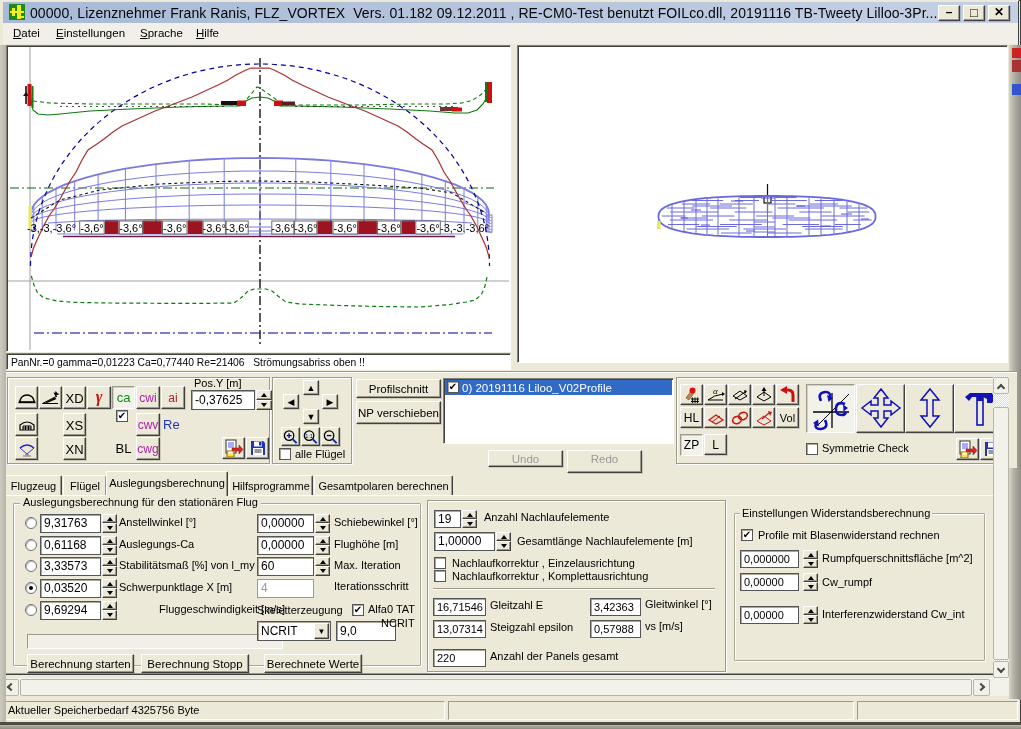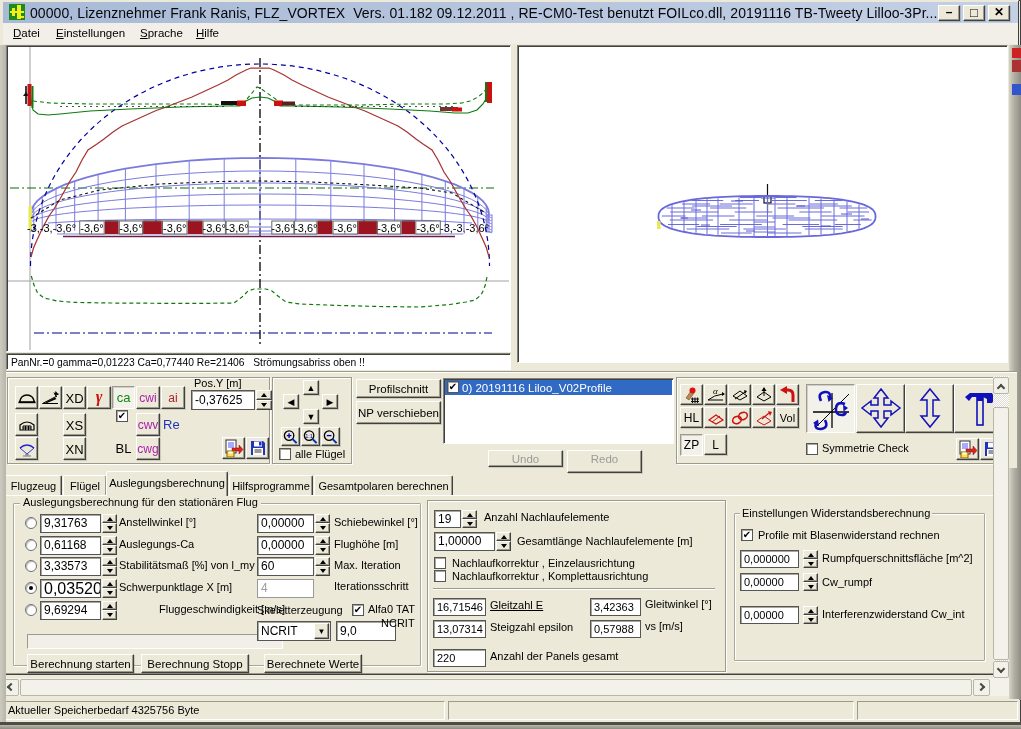--- a/index.html
+++ b/index.html
@@ -508,21 +508,21 @@
       <span class="tu"></span>
     </div>
     <div class="sb" style="height:10px">
       <span class="td"></span>
     </div>
   </div>
 <div class="lbl" style="left:119px;top:559px;font-size:11px;">Stabilitätsmaß [%] von l_my</div>
 <div class="radio" style="left:25px;top:582px">
     <span class="rdot"></span>
   </div>
-<div class="edit" style="left:40px;top:579px;width:61px;height:19px;font-size:16px;line-height:17px">0,03520</div>
+<div class="edit" style="left:40px;top:579px;width:61px;height:19px;font-size:12px;line-height:17px">0,03520</div>
 <div class="spin" style="left:102px;top:579px;width:15px;height:19px">
     <div class="sb" style="height:9px">
       <span class="tu"></span>
     </div>
     <div class="sb" style="height:10px">
       <span class="td"></span>
     </div>
   </div>
 <div class="lbl" style="left:119px;top:581px;font-size:11px;">Schwerpunktlage X [m]</div>
 <div class="radio" style="left:25px;top:604px"></div>
@@ -601,21 +601,21 @@
       <span class="td"></span>
     </div>
   </div>
 <div class="lbl" style="left:517px;top:535px;font-size:11px;">Gesamtlänge Nachlaufelemente [m]</div>
 <div class="cbox" style="left:434px;top:557px;width:12px;height:12px"></div>
 <div class="lbl" style="left:452px;top:557px;font-size:11px;">Nachlaufkorrektur , Einzelausrichtung</div>
 <div class="cbox" style="left:434px;top:570px;width:12px;height:12px"></div>
 <div class="lbl" style="left:452px;top:570px;font-size:11px;">Nachlaufkorrektur , Komplettausrichtung</div>
 <div class="abs" style="left:433px;top:588px;width:282px;height:2px;border-top:1px solid #9c9a8c;border-bottom:1px solid #fff"></div>
 <div class="edit" style="left:433px;top:598px;width:53px;height:18px;font-size:11px;line-height:16px">16,71546</div>
-<div class="lbl" style="left:490px;top:599px;font-size:11px;text-decoration:underline;">Gleitzahl E</div>
+<div class="lbl" style="left:490px;top:599px;font-size:11px;">Gleitzahl E</div>
 <div class="edit" style="left:590px;top:598px;width:51px;height:18px;font-size:11px;line-height:16px">3,42363</div>
 <div class="lbl" style="left:645px;top:598px;font-size:11px;">Gleitwinkel [°]</div>
 <div class="edit" style="left:433px;top:620px;width:53px;height:18px;font-size:11px;line-height:16px">13,07314</div>
 <div class="lbl" style="left:490px;top:621px;font-size:11px;">Steigzahl epsilon</div>
 <div class="edit" style="left:590px;top:620px;width:51px;height:18px;font-size:11px;line-height:16px">0,57988</div>
 <div class="lbl" style="left:645px;top:620px;font-size:11px;">vs [m/s]</div>
 <div class="edit" style="left:433px;top:649px;width:53px;height:18px;font-size:11px;line-height:16px">220</div>
 <div class="lbl" style="left:490px;top:650px;font-size:11px;">Anzahl der Panels gesamt</div>
 <div class="group" style="left:734px;top:513px;width:251px;height:148px"></div>
 <div class="lbl" style="left:740px;top:507px;font-size:11px;background:#ece9d8;padding:0 2px">Einstellungen Widerstandsberechnung</div>

